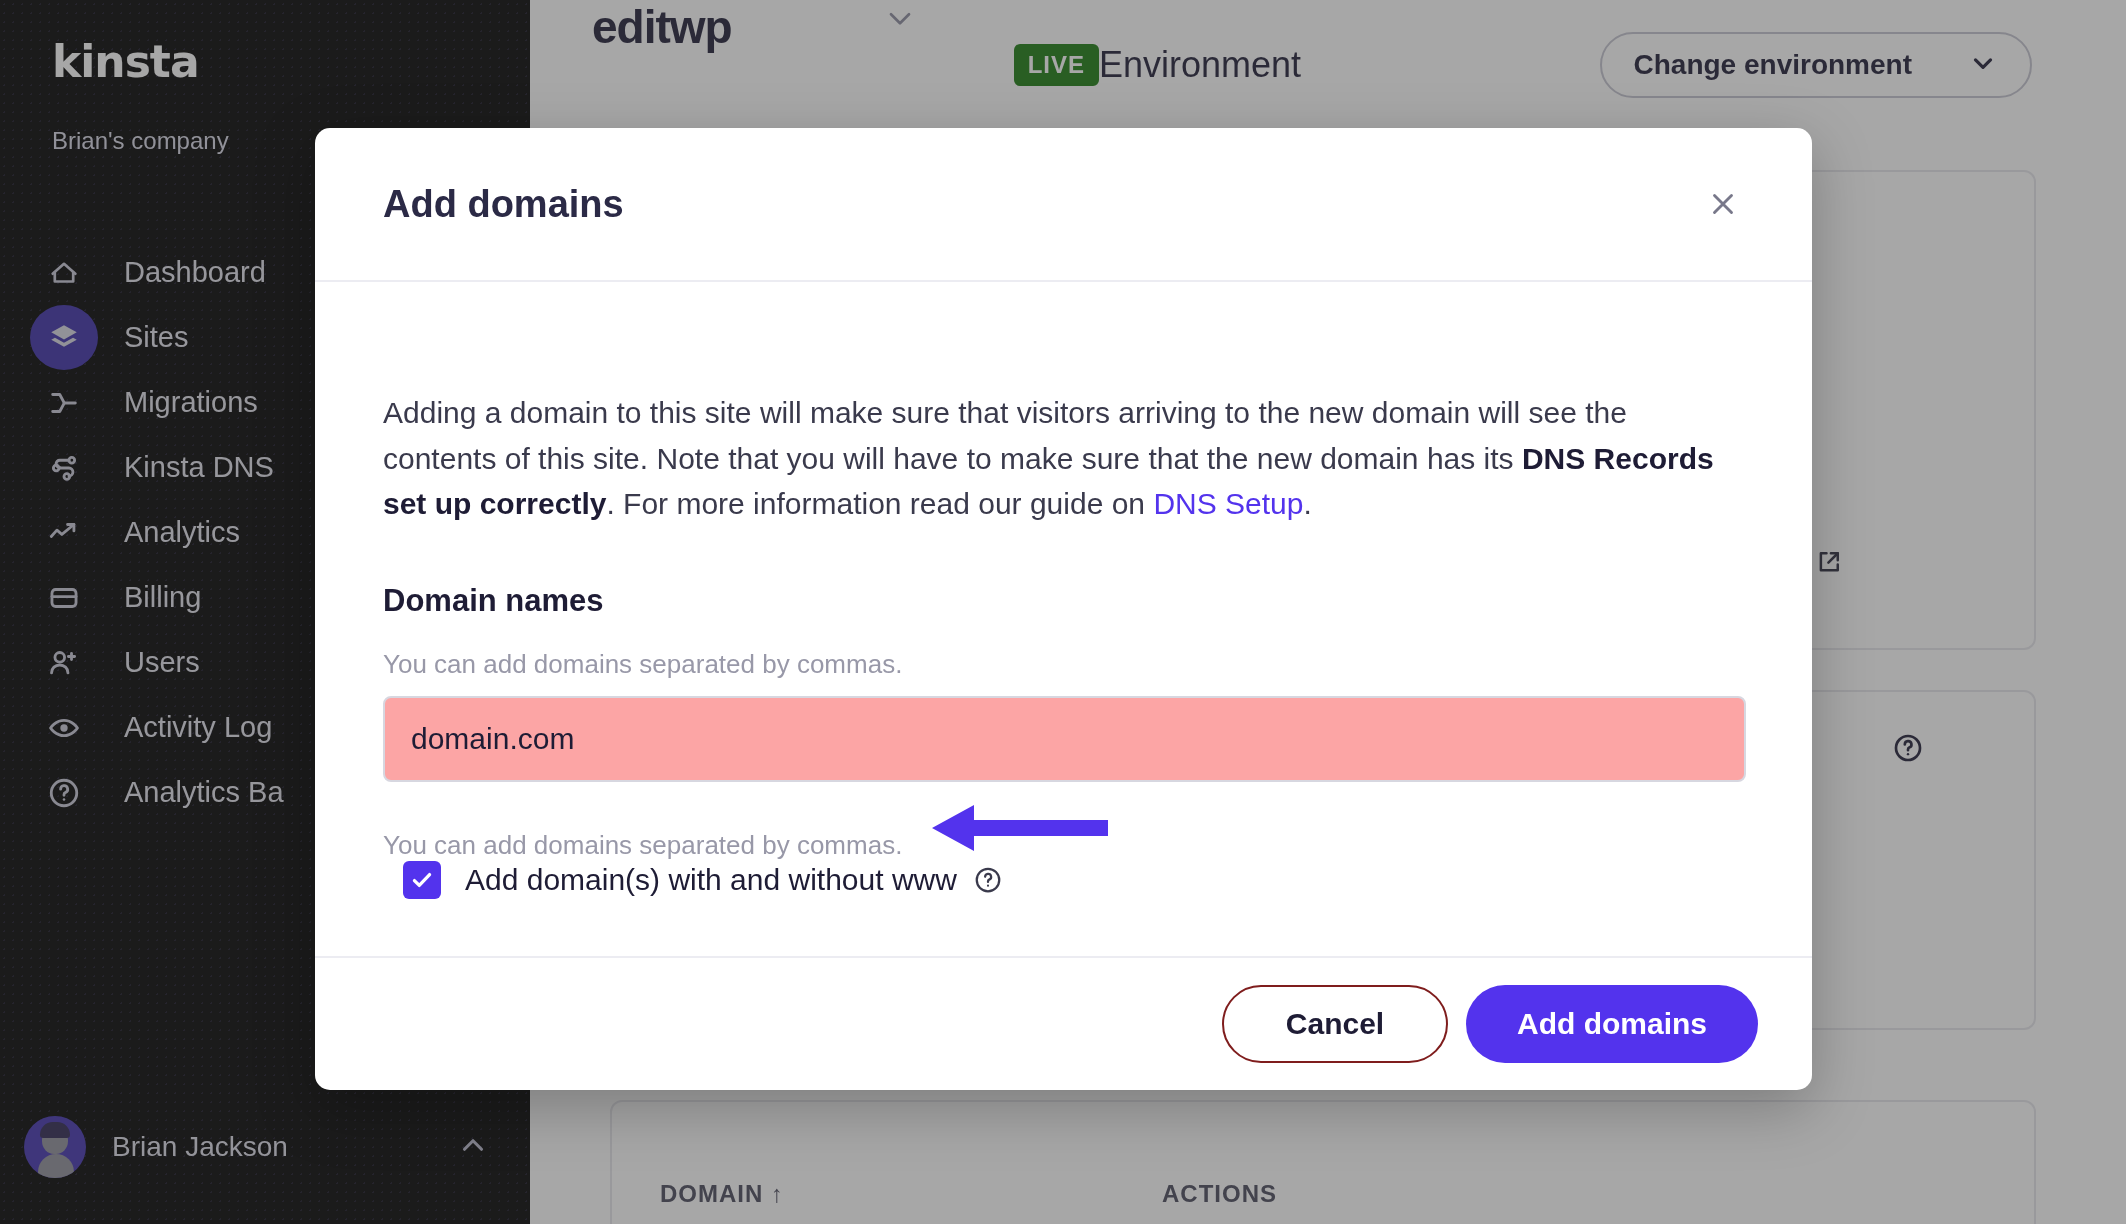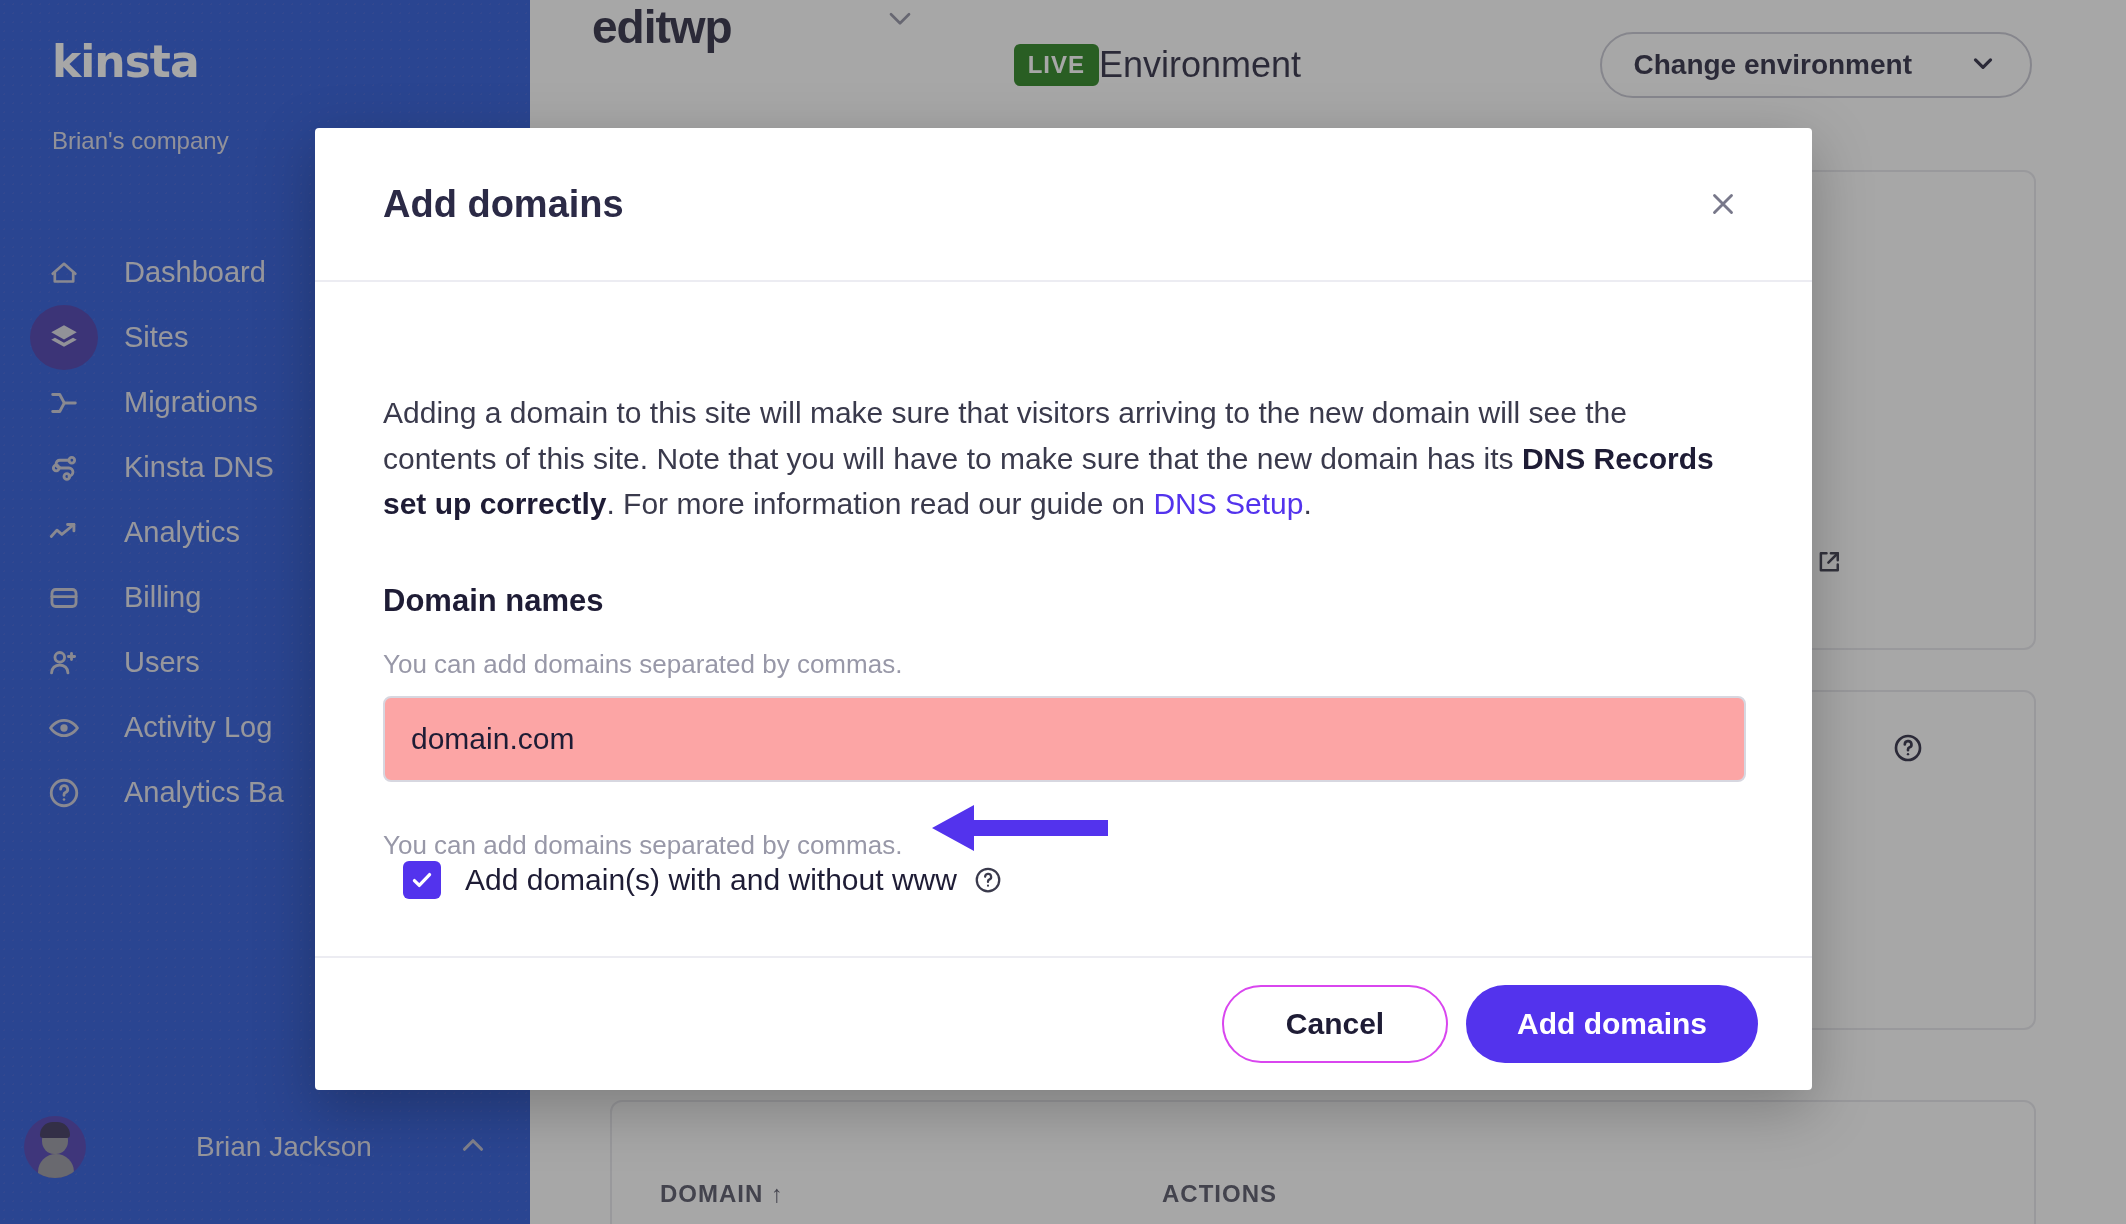--- a/index.html
+++ b/index.html
@@ -18,25 +18,24 @@
   #app-shell {
     position: absolute;
     inset: 0;
     display: flex;
   }
 
   
   #sidebar {
     width: 530px;
     height: 1224px;
-    background: #1d4ed8;
+    background: #000000;
     position: relative;
     flex: 0 0 530px;
     box-sizing: border-box;
-    text-align: center;
   }
   #sidebar::after {
     
     content: "";
     position: absolute;
     inset: 0;
     background-image:
       radial-gradient(rgba(120,110,200,0.16) 1px, transparent 1px);
     background-size: 9px 9px;
     pointer-events: none;
@@ -300,21 +299,21 @@
   }
 
   
   #modal {
     position: absolute;
     left: 315px;
     top: 128px;
     width: 1497px;
     height: 962px;
     background: #ffffff;
-    border-radius: 4px;
+    border-radius: 15px;
     z-index: 100;
     box-shadow: 0 18px 60px rgba(0,0,0,0.25);
     display: flex;
     flex-direction: column;
     box-sizing: border-box;
   }
   #modal-header {
     height: 154px;
     border-bottom: 2px solid #ececf2;
     display: flex;
@@ -418,21 +417,21 @@
     align-items: center;
     justify-content: flex-end;
     padding-right: 54px;
     box-sizing: border-box;
     gap: 18px;
   }
   #cancel-btn {
     height: 78px;
     min-width: 226px;
     border-radius: 39px;
-    border: 2px solid #d946ef;
+    border: 2px solid #7f1d1d;
     background: #ffffff;
     font-size: 30px;
     font-weight: 700;
     color: #1e1c35;
     cursor: pointer;
     font-family: "Liberation Sans", sans-serif;
   }
   #submit-btn {
     height: 78px;
     min-width: 292px;

